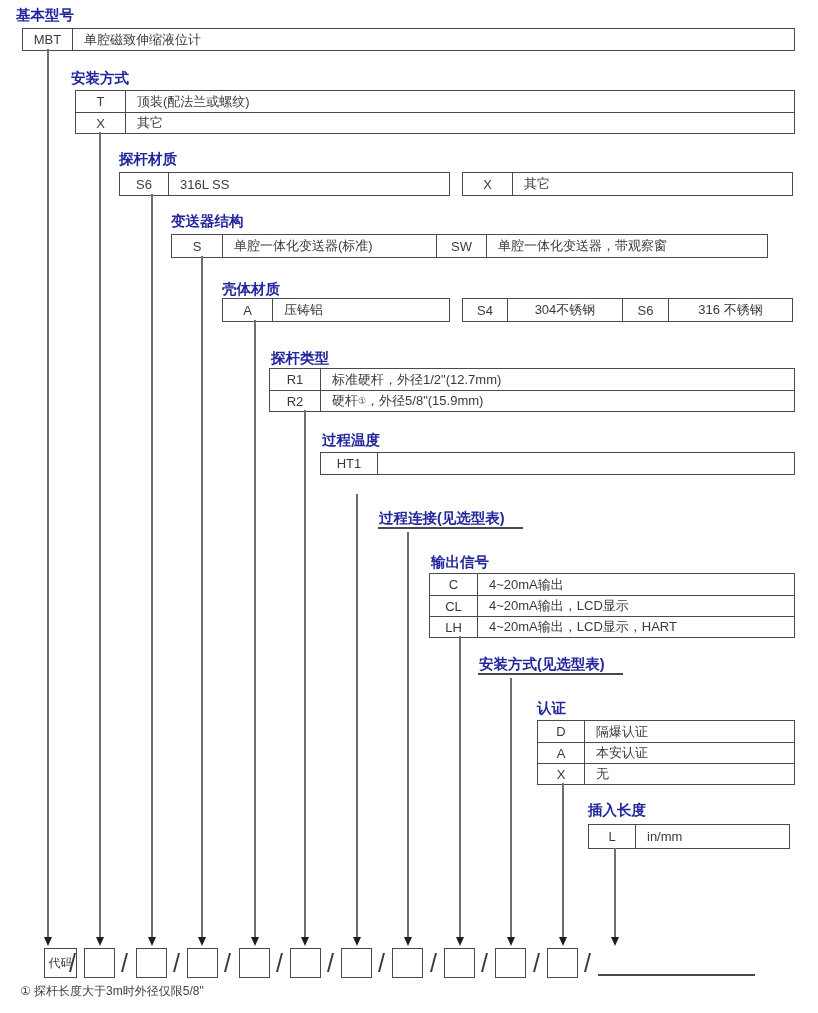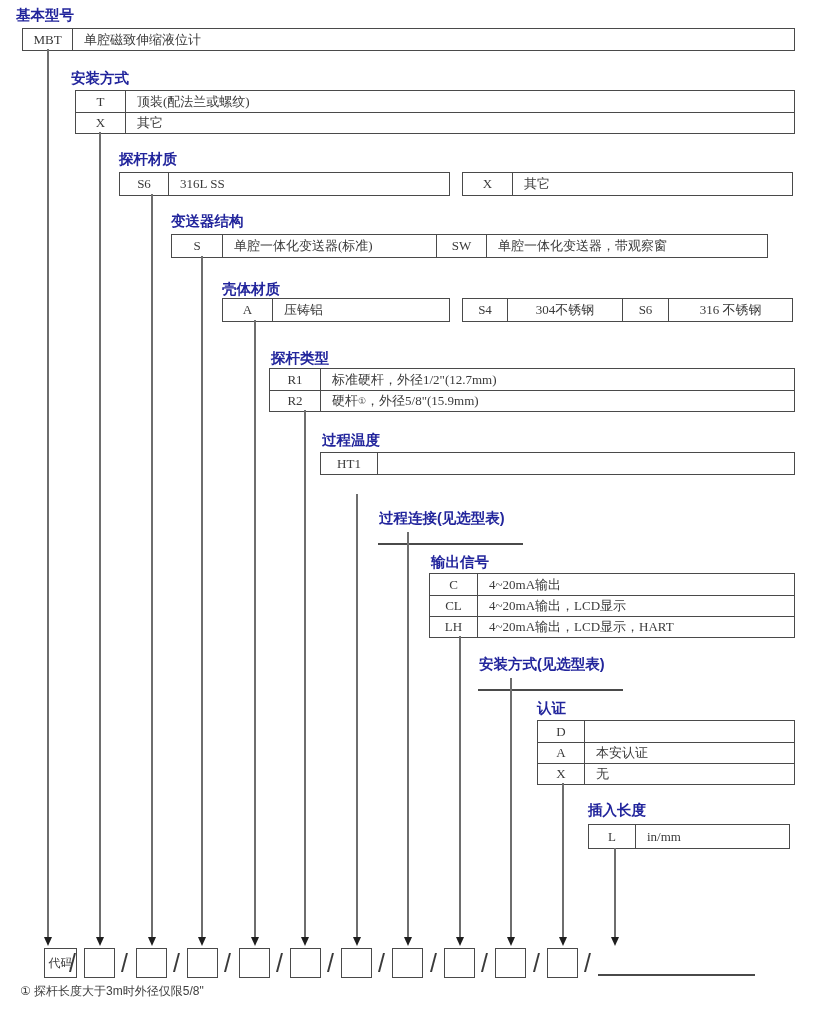--- a/index.html
+++ b/index.html
@@ -6,27 +6,27 @@
   html,body { background:#fff; }
   body { font-family:"Liberation Sans","DejaVu Sans",sans-serif; color:#3a3a3a; }
   #canvas {
     position:relative; width:818px; height:1013px; background:#ffffff;
     overflow:hidden;
   }
   .sec-title {
     position:absolute; font-size:14.5px; font-weight:bold; color:#22259c;
     white-space:nowrap; line-height:18px;
   }
-  .sec-title.underlined { border-bottom:2px solid #4a4a4a; padding:0 6px 16px 1px; }
+  .sec-title.underlined { border-bottom:2px solid #4a4a4a; padding:0 6px 0 1px; }
   .tbl { position:absolute; border:1.5px solid #4a4a4a; background:#fff; }
   .row { display:flex; align-items:stretch; }
   .row + .row { border-top:1.5px solid #4a4a4a; }
   .cell { display:flex; align-items:center; font-size:13px; white-space:nowrap; overflow:hidden; }
-  .code { justify-content:center; border-right:1.5px solid #4a4a4a; flex:0 0 auto;font-family:Liberation Serif, serif; }
-  .desc { padding-left:11px; flex:1 1 auto;font-family:Liberation Serif, serif; }
+  .code { justify-content:center; border-right:1.5px solid #4a4a4a; flex:0 0 auto; }
+  .desc { padding-left:11px; flex:1 1 auto; }
   .desc.centered { justify-content:center; padding-left:0; }
   sup { font-size:9px; vertical-align:super; line-height:0; }
   .conn { position:absolute; width:1.5px; background:#6e6e6e; }
   .conn .arrow {
     position:absolute; left:-3.5px; bottom:-8px; width:0; height:0;
     border-left:4.5px solid transparent; border-right:4.5px solid transparent;
     border-top:9px solid #1e1e1e;
   }
   .slot { position:absolute; width:31px; height:30px; border:1.8px solid #4a4a4a; background:#fff; }
   .code-label {
@@ -146,20 +146,21 @@
       <div class="cell desc">4~20mA输出，LCD显示，HART</div>
     </div>
   </div>
 
   <div class="sec-title underlined" style="left:478px;top:655px;min-width:145px">安装方式(见选型表)</div>
 
   <div class="sec-title" style="left:537px;top:699px">认证</div>
   <div class="tbl" style="left:537px;top:720px;width:258px">
     <div class="row" style="height:21px">
       <div class="cell code" style="width:47px">D</div>
+      <div class="cell desc">隔爆认证</div>
     </div>
     <div class="row" style="height:21px">
       <div class="cell code" style="width:47px">A</div>
       <div class="cell desc">本安认证</div>
     </div>
     <div class="row" style="height:21px">
       <div class="cell code" style="width:47px">X</div>
       <div class="cell desc">无</div>
     </div>
   </div>

